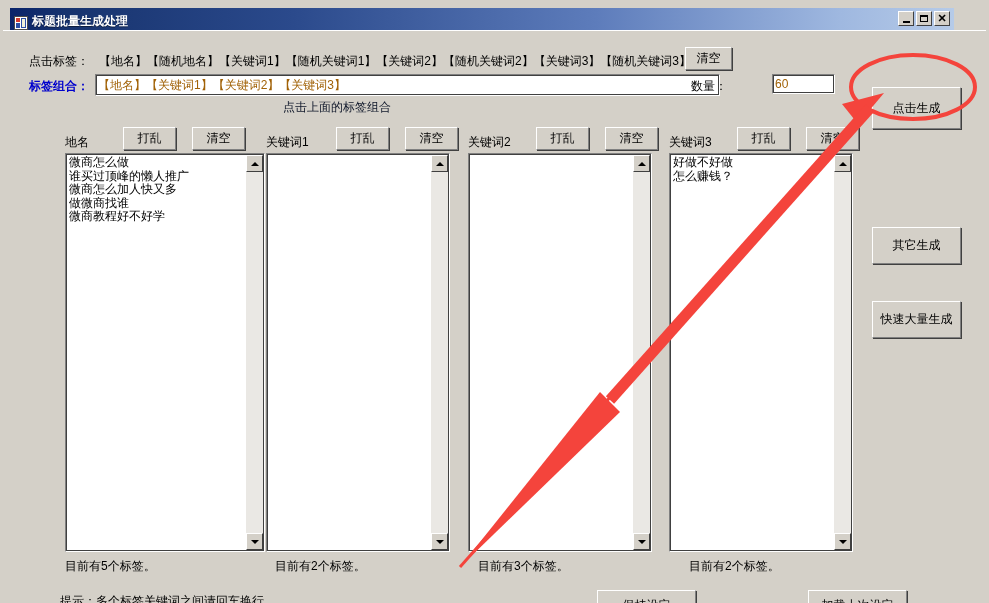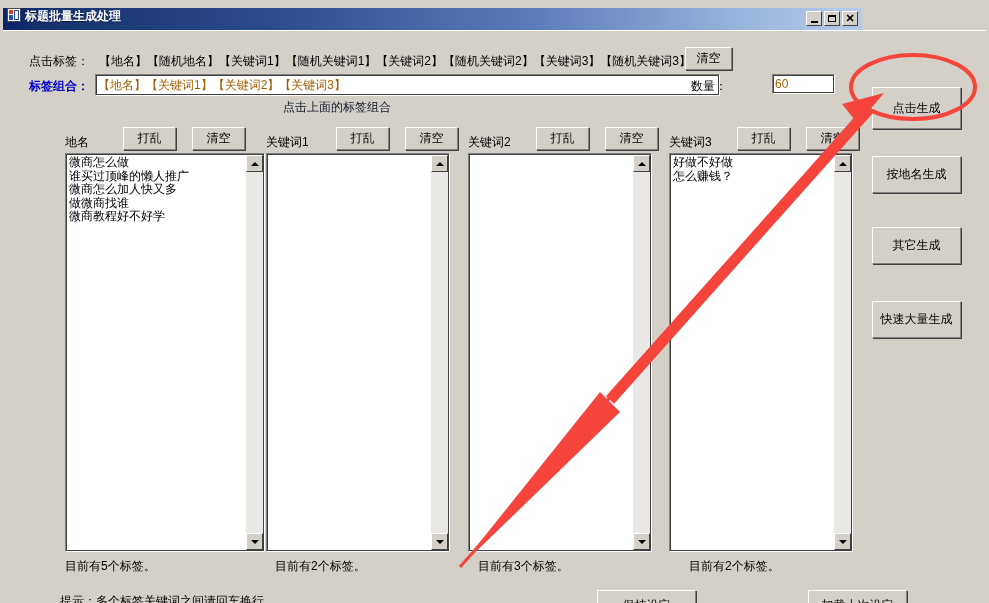--- a/index.html
+++ b/index.html
@@ -15,23 +15,23 @@
   #window{
     position:absolute;left:0;top:0;width:989px;height:603px;
     background:#d4d0c8;
     box-sizing:border-box;
   }
   #outer-top-strip{
     position:absolute;left:0;top:0;width:989px;height:8px;
     background:#d4d0c8;
   }
   #titlebar{
-    position:absolute;left:3px;top:8px;width:859px;height:22px;
+    position:absolute;left:10px;top:8px;width:944px;height:22px;
     background:linear-gradient(to right,#0a246a 0%,#17336e 6%,#2b4a8c 30%,#5d7cbb 62%,#9fb8e0 88%,#b6cbe8 100%);
-    display:flex;align-items:flex-start;
+    display:flex;align-items:flex-end;
     box-sizing:border-box;
   }
   #title-icon{
     width:14px;height:14px;margin-left:4px;margin-right:4px;
     position:relative;flex:0 0 auto;
     background:#ffffff;border:1px solid #4a4a4a;
     box-sizing:border-box;
   }
   #title-icon .q{position:absolute;}
   #title-icon .q1{left:1px;top:1px;width:4px;height:4px;background:#d43b2f;}
@@ -241,21 +241,20 @@
             <span class="arrow-up"></span>
           </span>
         <span class="sb-btn sb-down">
             <span class="arrow-down"></span>
           </span>
       </span>
     </span>
     <span class="lbl" style="left:686px;top:527px;">目前有2个标签。</span>
 
     <span class="btn" style="left:869px;top:56px;width:89px;height:42px;">点击生成</span>
-    <span class="btn" style="left:869px;top:125px;width:89px;height:37px;">按地名生成</span>
     <span class="btn" style="left:869px;top:196px;width:89px;height:37px;">其它生成</span>
     <span class="btn" style="left:869px;top:270px;width:89px;height:37px;">快速大量生成</span>
 
     <span class="lbl" style="left:57px;top:562px;">提示：多个标签关键词之间请回车换行</span>
     <span class="btn" style="left:594px;top:559px;width:99px;height:31px;">保持设定</span>
     <span class="btn" style="left:805px;top:559px;width:99px;height:31px;">加载上次设定</span>
 
   </div>
 
   <svg id="annotation" viewBox="0 0 989 603">

